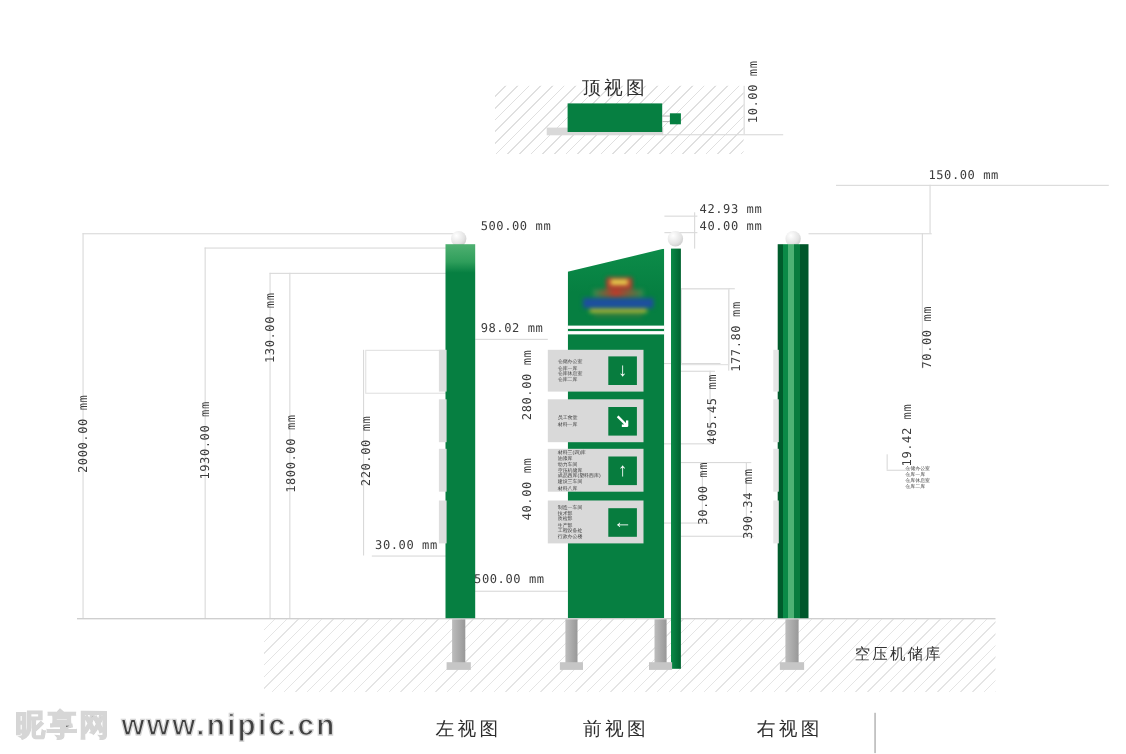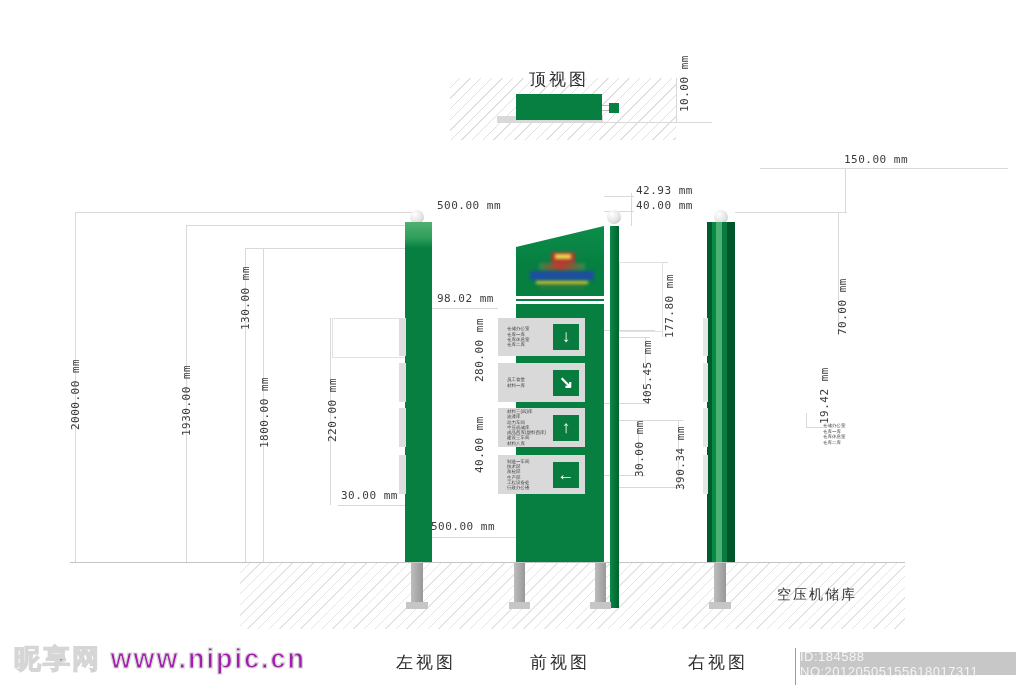--- a/index.html
+++ b/index.html
@@ -30,21 +30,21 @@
   .green-pole{position:absolute;left:610px;top:226px;width:9px;height:382px;
               background:linear-gradient(90deg,#0a8a47,#00622f);}
   .plate{position:absolute;left:498px;width:87px;background:#d9d9d9;display:flex;align-items:center;}
   .plate-text{flex:1;font-size:4.5px;line-height:5.3px;color:#3a3a3a;padding-left:9px;}
   .arrow-box{width:26px;height:26px;background:#077c3e;color:#fff;display:flex;align-items:center;
              justify-content:center;font-size:17px;font-weight:bold;margin-right:6px;flex:none;}
   .note-block{position:absolute;left:823px;top:423px;font-size:4.5px;line-height:5.5px;color:#3a3a3a;}
   .logo{position:absolute;left:529px;top:251px;width:66px;height:45px;filter:blur(1.7px);}
   .stripe{position:absolute;left:516px;width:88px;height:2.5px;background:#fff;}
   .watermark{position:absolute;left:14px;top:641px;font-size:27px;font-weight:bold;letter-spacing:2px;
-             color:#a21caf;-webkit-text-stroke:1.2px #d6d6d6;white-space:nowrap;}
+             color:#404040;-webkit-text-stroke:1.2px #d6d6d6;white-space:nowrap;}
   .id-bar{position:absolute;left:800px;top:652px;width:216px;height:23px;background:#c7c7c7;
           display:flex;align-items:center;justify-content:center;}
   .id-bar span{font-size:13px;color:#f4f4f4;letter-spacing:.5px;font-family:"Liberation Sans",sans-serif;}
 </style>
 </head>
 <body>
 
 <div class="canvas">
 
   <div class="hatch" style="left:450px;top:78px;width:226px;height:62px;"></div>
@@ -213,17 +213,14 @@
 
   <div class="cn-title" style="left:396px;top:651px;">左视图</div>
   <div class="cn-title" style="left:530px;top:651px;">前视图</div>
   <div class="cn-title" style="left:688px;top:651px;">右视图</div>
 
   <div class="watermark">
     <span>昵享网</span>
     <span>www.nipic.cn</span>
   </div>
   <div class="vl" style="left:795px;top:648px;height:37px;background:#9a9a9a;"></div>
-  <div class="id-bar">
-    <span>ID:184588 NO:20120505155618017311</span>
-  </div>
 
 </div>
 
 </body></html>

